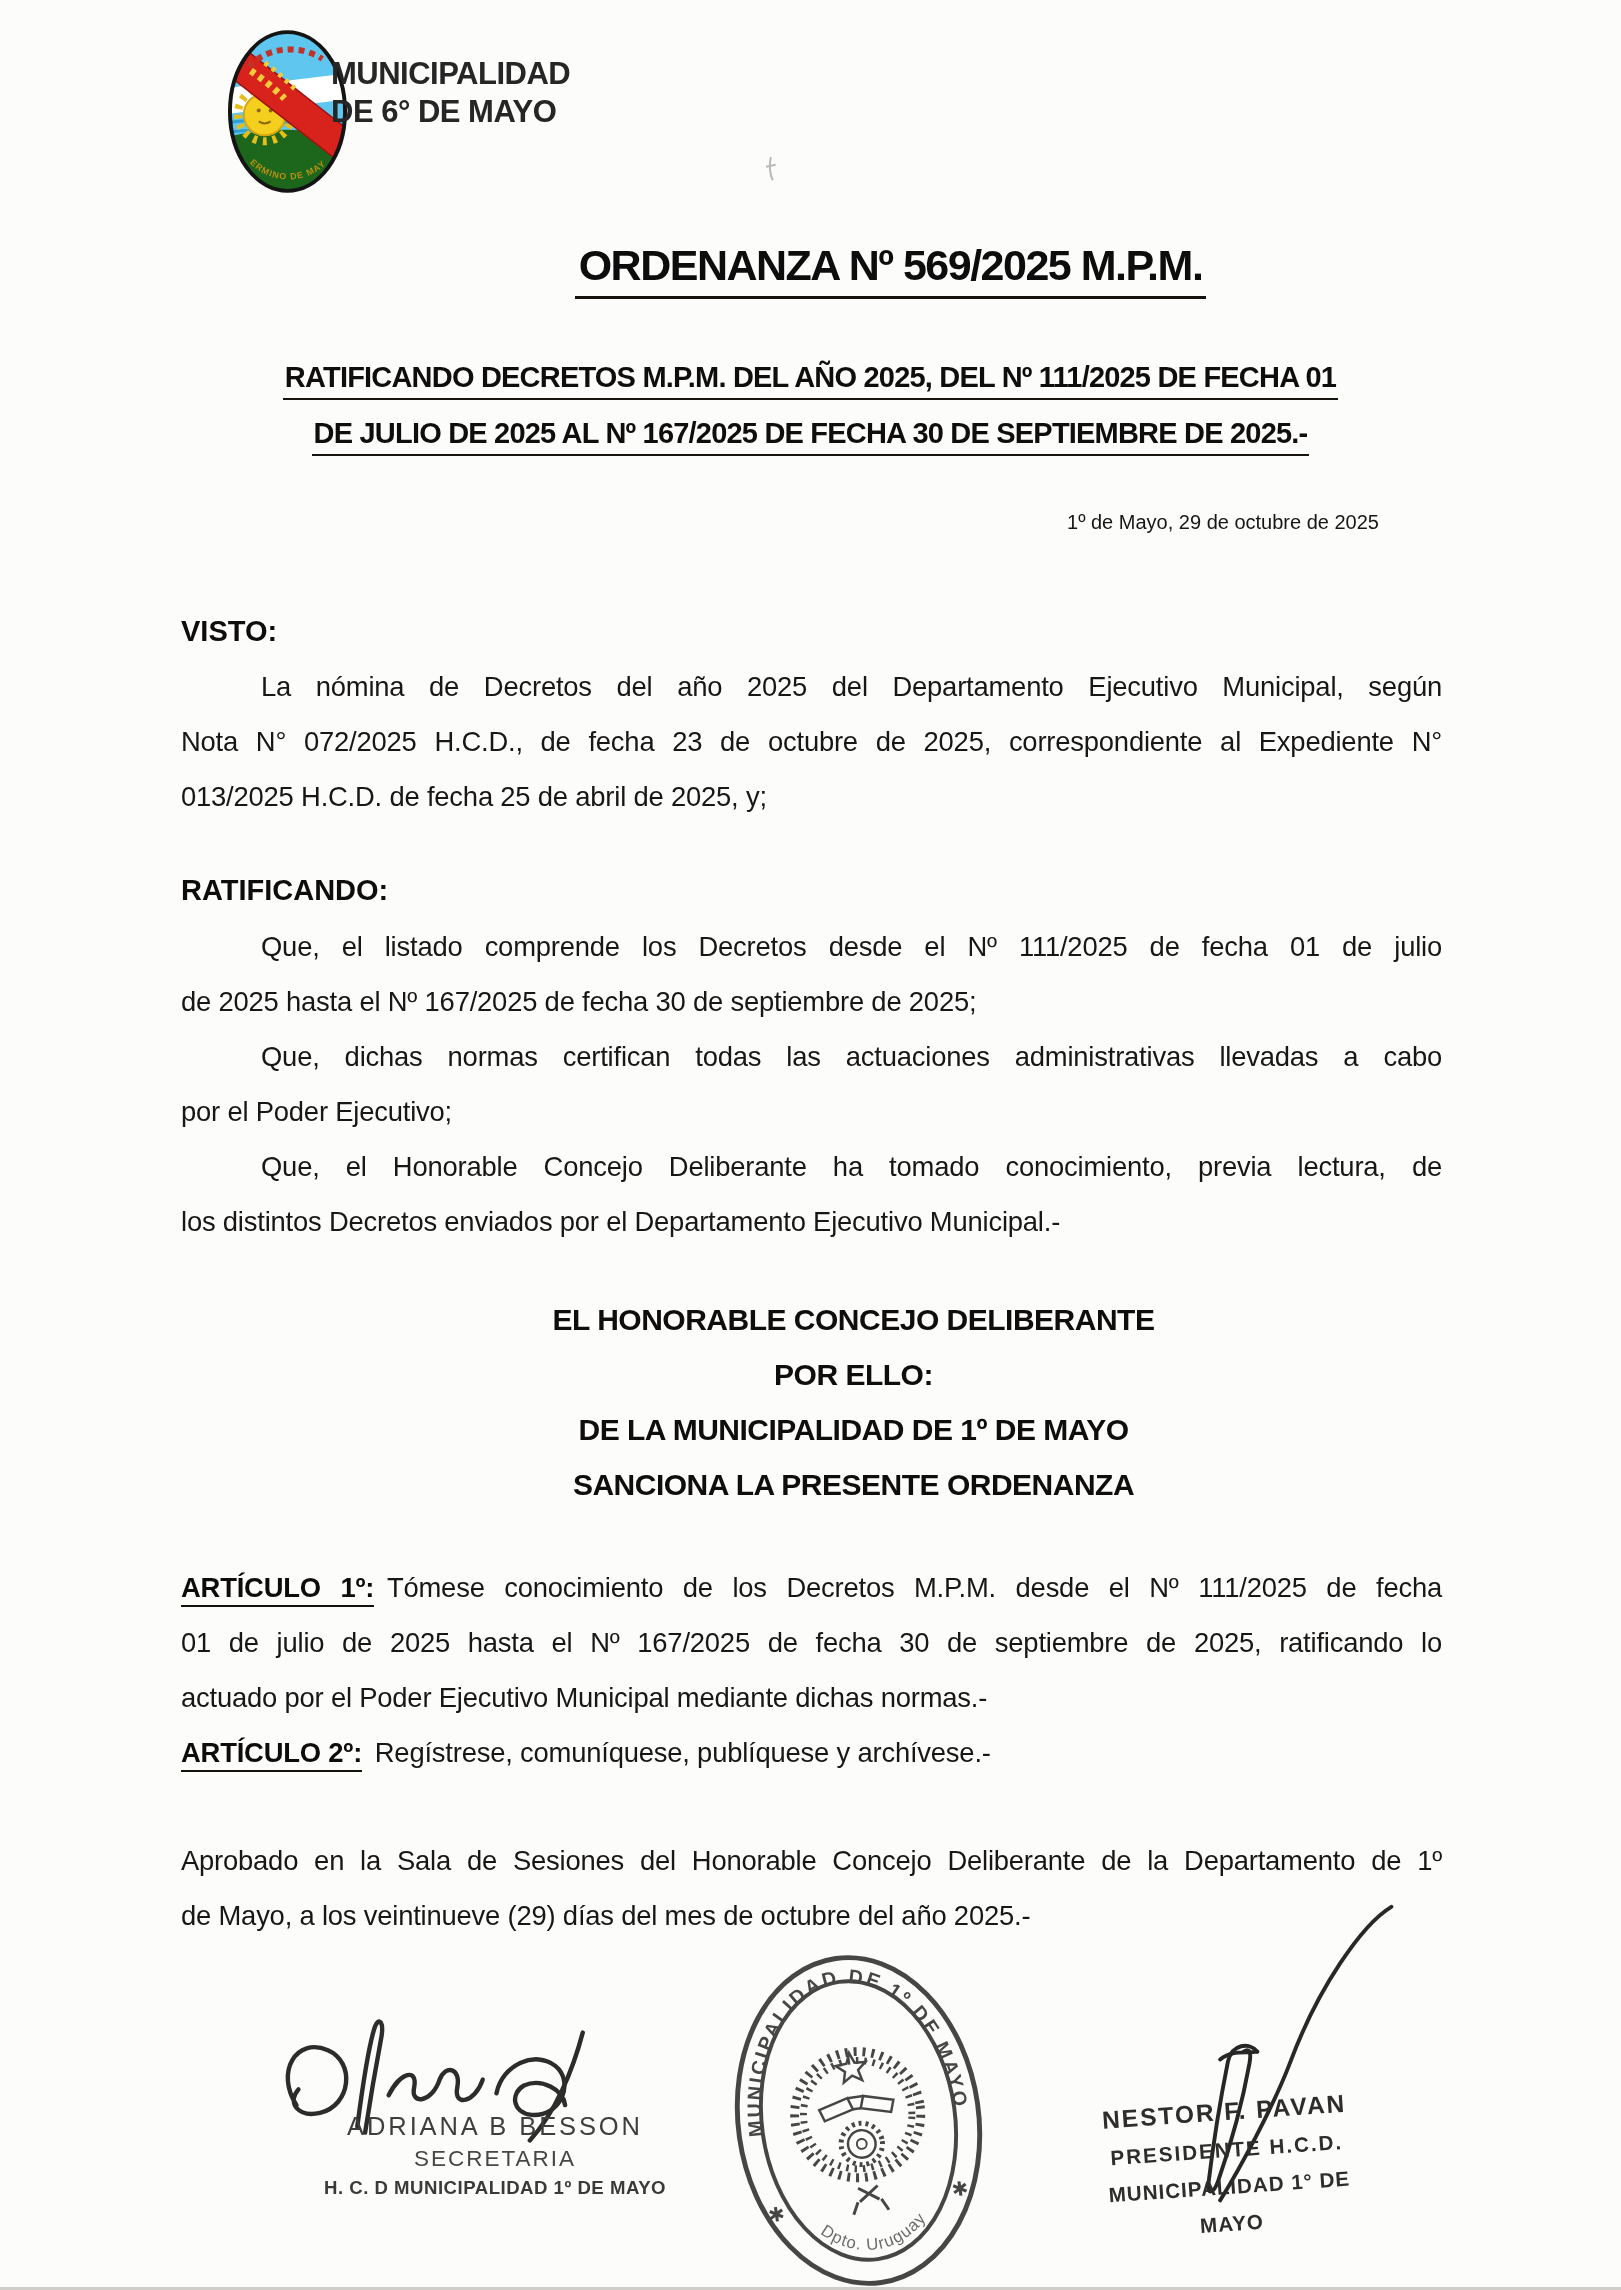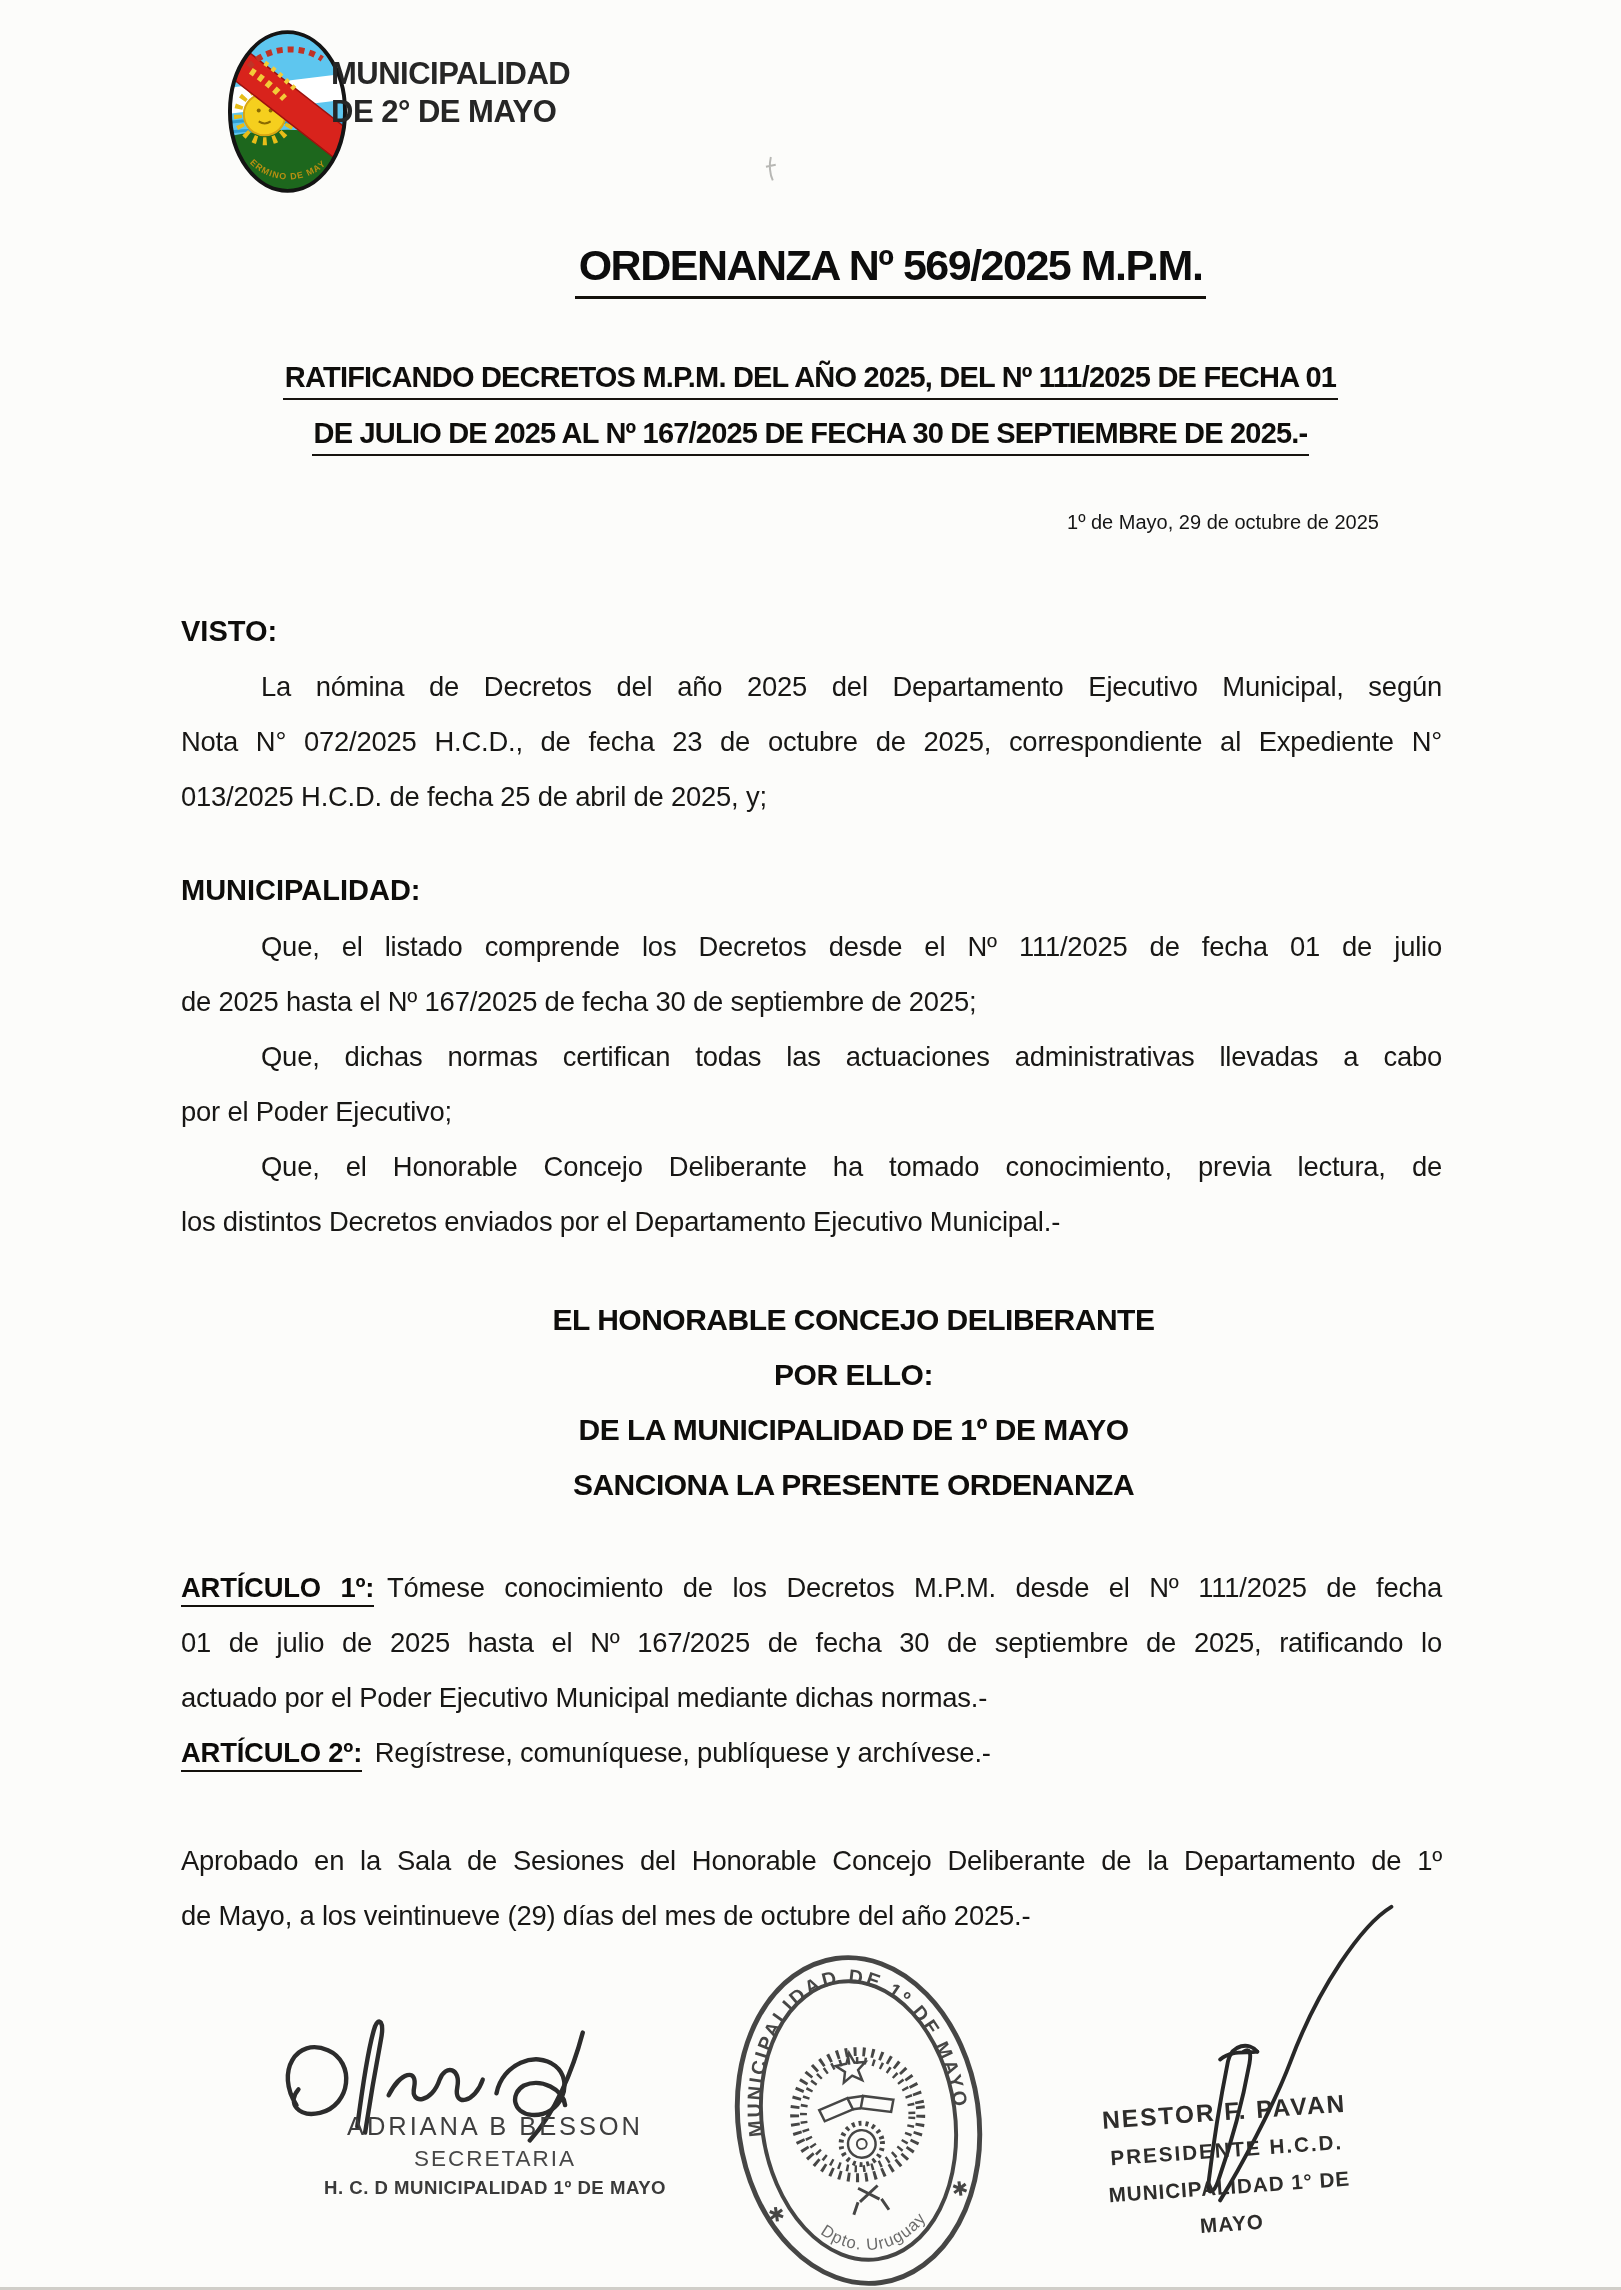--- a/index.html
+++ b/index.html
@@ -88,21 +88,21 @@
         <path d="M24,40 A52,44 0 0 1 98,32" stroke="#c03326" stroke-width="6" stroke-dasharray="6 5" fill="none"></path>
         <text font-size="9" font-weight="bold" fill="#b98f12" letter-spacing="1">
           <textPath href="#crestBotArc" startOffset="50%" text-anchor="middle">TERMINO DE MAYO</textPath>
         </text>
       </g>
       <ellipse cx="63" cy="85" rx="58" ry="80" fill="none" stroke="#141414" stroke-width="4"></ellipse>
     </svg>
   </div>
   <div class="abs" style="left:331px;top:55px;">
     <div class="org-name">MUNICIPALIDAD</div>
-    <div class="org-name">DE 2° DE MAYO</div>
+    <div class="org-name">DE 6° DE MAYO</div>
   </div>
 
   <svg class="abs" style="left:763px;top:155px;" width="15.7" height="27.4" viewBox="0 0 16 28">
     <path d="M8,2 C6,10 7,20 10,26 M3,12 L13,10" stroke="#9a9a96" stroke-width="2" fill="none" opacity="0.7"></path>
   </svg>
 
   <div class="abs title-wrap">
     <span class="title-text">ORDENANZA Nº 569/2025 M.P.M.</span>
   </div>
 
@@ -117,21 +117,21 @@
 
   <div class="abs dateline">1º de Mayo, 29 de octubre de 2025</div>
 
   <div class="abs sec-label" style="left:181px;top:604px;">VISTO:</div>
   <div class="abs" style="left:181px;top:659px;">
     <div class="line ind just">La nómina de Decretos del año 2025 del Departamento Ejecutivo Municipal, según</div>
     <div class="line just">Nota N° 072/2025 H.C.D., de fecha 23 de octubre de 2025, correspondiente al Expediente N°</div>
     <div class="line">013/2025 H.C.D. de fecha 25 de abril de 2025, y;</div>
   </div>
 
-  <div class="abs sec-label" style="left:181px;top:863px;">MUNICIPALIDAD:</div>
+  <div class="abs sec-label" style="left:181px;top:863px;">RATIFICANDO:</div>
   <div class="abs" style="left:181px;top:919px;">
     <div class="line ind just">Que, el listado comprende los Decretos desde el Nº 111/2025 de fecha 01 de julio</div>
     <div class="line">de 2025 hasta el Nº 167/2025 de fecha 30 de septiembre de 2025;</div>
     <div class="line ind just">Que, dichas normas certifican todas las actuaciones administrativas llevadas a cabo</div>
     <div class="line">por el Poder Ejecutivo;</div>
     <div class="line ind just">Que, el Honorable Concejo Deliberante ha tomado conocimiento, previa lectura, de</div>
     <div class="line">los distintos Decretos enviados por el Departamento Ejecutivo Municipal.-</div>
   </div>
 
   <div class="abs centered-block" style="top:1292px;">

